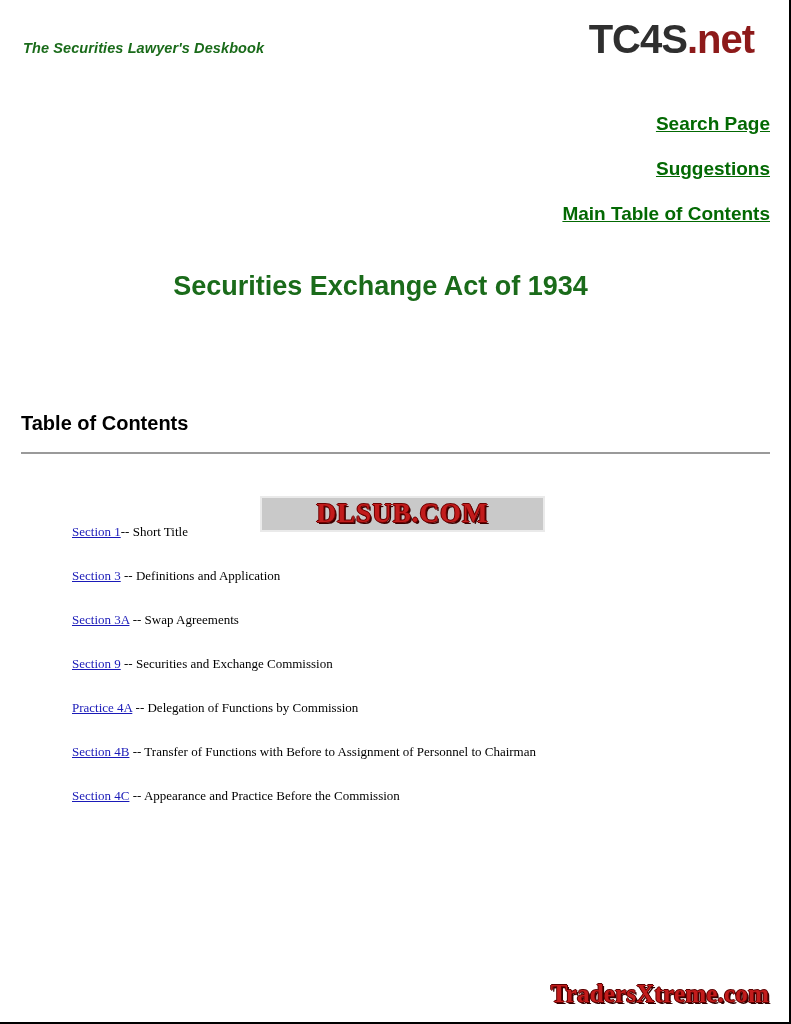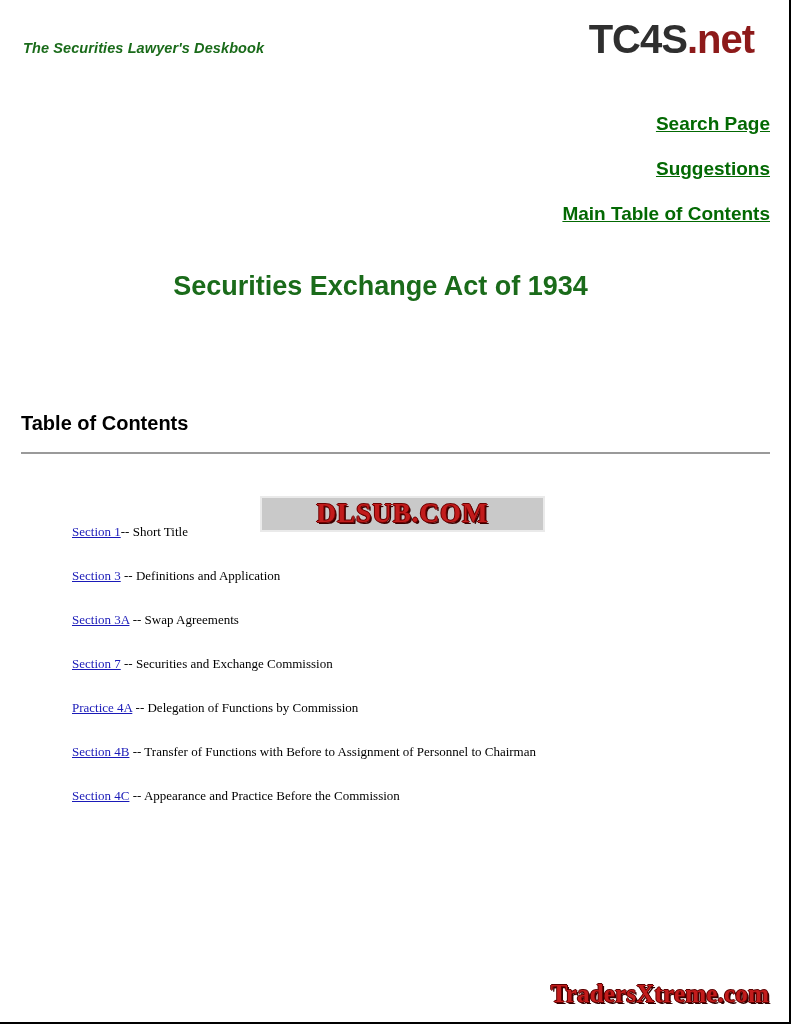--- a/index.html
+++ b/index.html
@@ -196,21 +196,21 @@
     <div class="section-item">
       <a href="#">Section 1</a><span class="sep">-- </span><span>Short Title</span>
     </div>
     <div class="section-item">
       <a href="#">Section 3</a><span class="sep"> -- </span><span>Definitions and Application</span>
     </div>
     <div class="section-item">
       <a href="#">Section 3A</a><span class="sep"> -- </span><span>Swap Agreements</span>
     </div>
     <div class="section-item">
-      <a href="#">Section 7</a><span class="sep"> -- </span><span>Securities and Exchange Commission</span>
+      <a href="#">Section 9</a><span class="sep"> -- </span><span>Securities and Exchange Commission</span>
     </div>
     <div class="section-item">
       <a href="#">Practice 4A</a><span class="sep"> -- </span><span>Delegation of Functions by Commission</span>
     </div>
     <div class="section-item">
       <a href="#">Section 4B</a><span class="sep"> -- </span><span>Transfer of Functions with Before to Assignment of Personnel to Chairman</span>
     </div>
     <div class="section-item">
       <a href="#">Section 4C</a><span class="sep"> -- </span><span>Appearance and Practice Before the Commission</span>
     </div>

